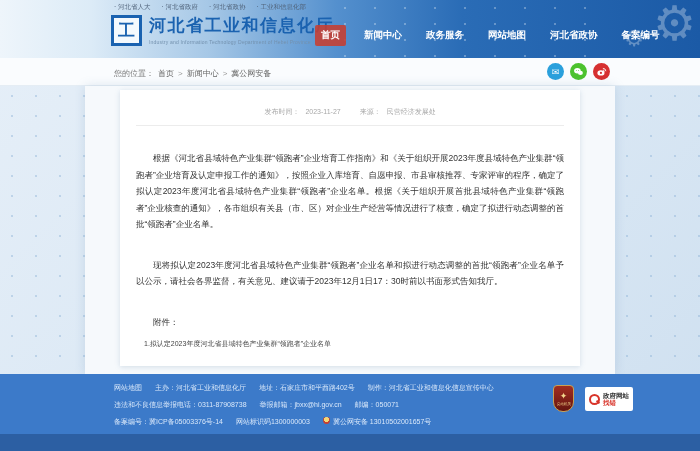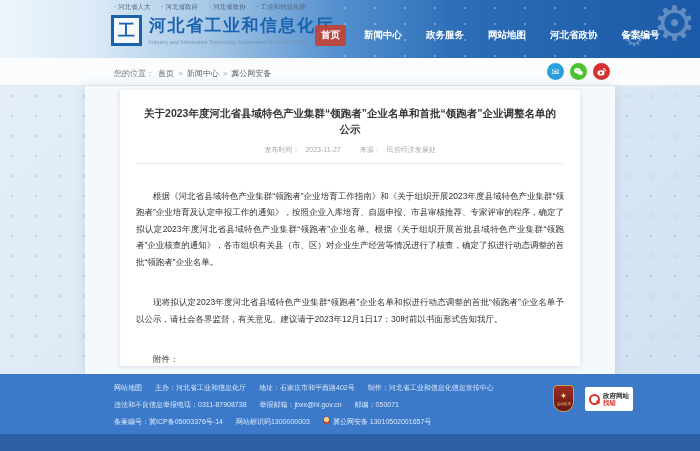--- a/index.html
+++ b/index.html
@@ -145,21 +145,20 @@
           <path d="M12.5 4.5 q5 -0.5 5.5 5" stroke="#fff" stroke-width="1.6" fill="none"></path>
           <path d="M12.5 7.5 q2.7 0 3 2.5" stroke="#fff" stroke-width="1.4" fill="none"></path>
         </svg>
       </span>
     </div>
   </div>
 
   <div class="main-area">
     <div class="content-column"></div>
     <div class="doc-card">
-      <div class="doc-title">关于2023年度河北省县域特色产业集群“领跑者”企业名单和首批“领跑者”企业调整名单的公示</div>
       <div class="doc-meta">
         <b>发布时间：</b><b>2023-11-27</b>
         <b style="margin-left:14px">来源：</b><b>民营经济发展处</b>
       </div>
       <div class="doc-divider"></div>
       <div class="doc-body">
         <p>根据《河北省县域特色产业集群“领跑者”企业培育工作指南》和《关于组织开展2023年度县域特色产业集群“领跑者”企业培育及认定申报工作的通知》，按照企业入库培育、自愿申报、市县审核推荐、专家评审的程序，确定了拟认定2023年度河北省县域特色产业集群“领跑者”企业名单。根据《关于组织开展首批县域特色产业集群“领跑者”企业核查的通知》，各市组织有关县（市、区）对企业生产经营等情况进行了核查，确定了拟进行动态调整的首批“领跑者”企业名单。</p>
         <p>现将拟认定2023年度河北省县域特色产业集群“领跑者”企业名单和拟进行动态调整的首批“领跑者”企业名单予以公示，请社会各界监督，有关意见、建议请于2023年12月1日17：30时前以书面形式告知我厅。</p>
         <p>附件：</p>
         <div class="attach-item">1.拟认定2023年度河北省县域特色产业集群“领跑者”企业名单</div>

